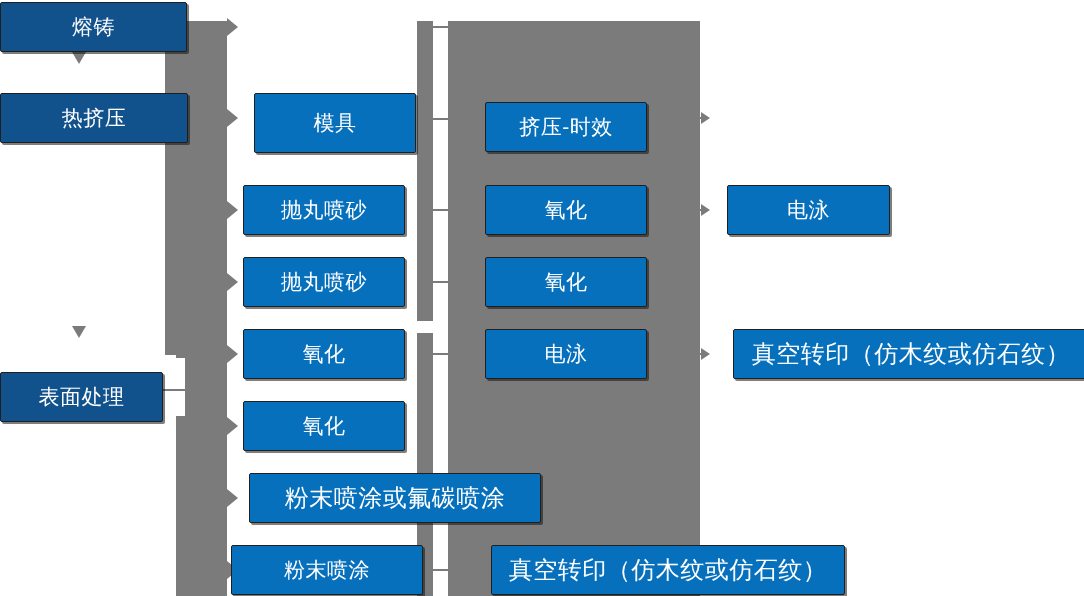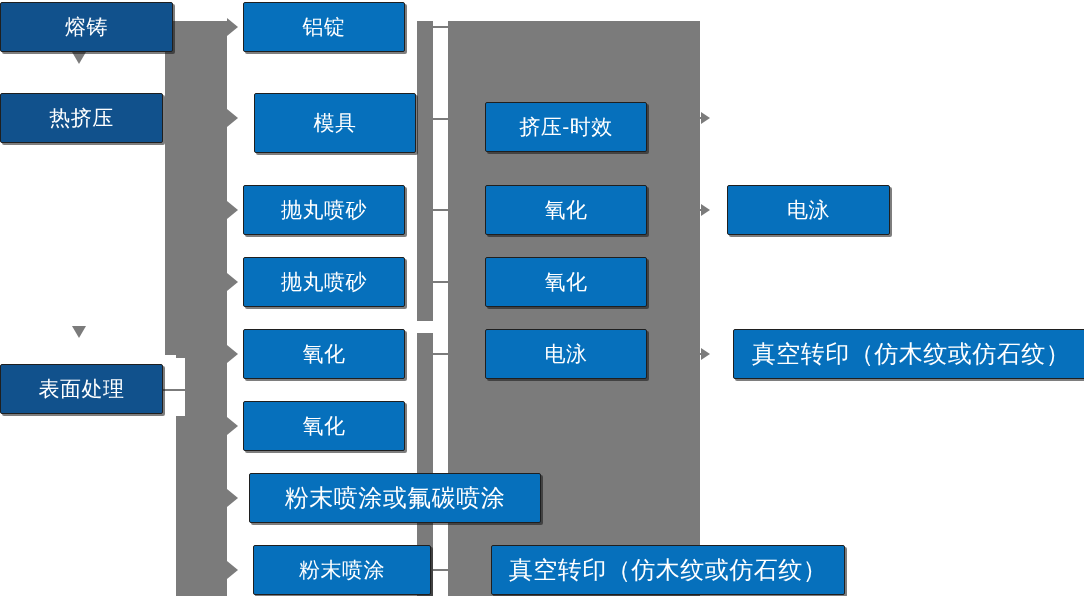--- a/index.html
+++ b/index.html
@@ -110,52 +110,49 @@
 
   <div class="gray" style="left:448px; top:21px; width:252px; height:575px;"></div>
 
   <div class="gray-arrow sm" style="left:701px; top:112px;"></div>
   <div class="gray-line" style="left:699px; top:117px; width:6px;"></div>
   <div class="gray-arrow sm" style="left:701px; top:204px;"></div>
   <div class="gray-line" style="left:699px; top:209px; width:6px;"></div>
   <div class="gray-arrow sm" style="left:701px; top:348px;"></div>
   <div class="gray-line" style="left:699px; top:353px; width:6px;"></div>
 
-  <div class="box dark" style="left:0px; top:2px; width:173px; height:50px;">
+  <div class="box dark" style="left:0px; top:2px; width:187px; height:50px;">
     <span>熔铸</span>
   </div>
-  <div class="box dark" style="left:0px; top:93px; width:163px; height:50px;">
+  <div class="box dark" style="left:0px; top:93px; width:188px; height:50px;">
     <span>热挤压</span>
   </div>
-  <div class="box dark" style="left:0px; top:364px; width:163px; height:50px;">
+  <div class="box dark" style="left:0px; top:372px; width:163px; height:50px;">
     <span>表面处理</span>
   </div>
 
-  <div class="box mid" style="left:243px; top:2px; width:162px; height:50px;">
-    <span>铝锭</span>
-  </div>
   <div class="box mid" style="left:254px; top:93px; width:162px; height:60px;">
     <span>模具</span>
   </div>
   <div class="box mid" style="left:243px; top:185px; width:162px; height:50px;">
     <span>抛丸喷砂</span>
   </div>
   <div class="box mid" style="left:243px; top:257px; width:162px; height:50px;">
     <span>抛丸喷砂</span>
   </div>
   <div class="box mid" style="left:243px; top:329px; width:162px; height:50px;">
     <span>氧化</span>
   </div>
   <div class="box mid" style="left:243px; top:401px; width:162px; height:50px;">
     <span>氧化</span>
   </div>
   <div class="box mid wide-label" style="left:243px; top:473px; width:292px; height:50px;">
     <span>粉末喷涂或氟碳喷涂</span>
   </div>
-  <div class="box mid" style="left:253px; top:545px; width:178px; height:50px;">
+  <div class="box mid" style="left:231px; top:545px; width:192px; height:50px;">
     <span>粉末喷涂</span>
   </div>
 
   <div class="box mid" style="left:485px; top:102px; width:162px; height:50px;">
     <span>挤压-时效</span>
   </div>
   <div class="box mid" style="left:485px; top:185px; width:162px; height:50px;">
     <span>氧化</span>
   </div>
   <div class="box mid" style="left:485px; top:257px; width:162px; height:50px;">

